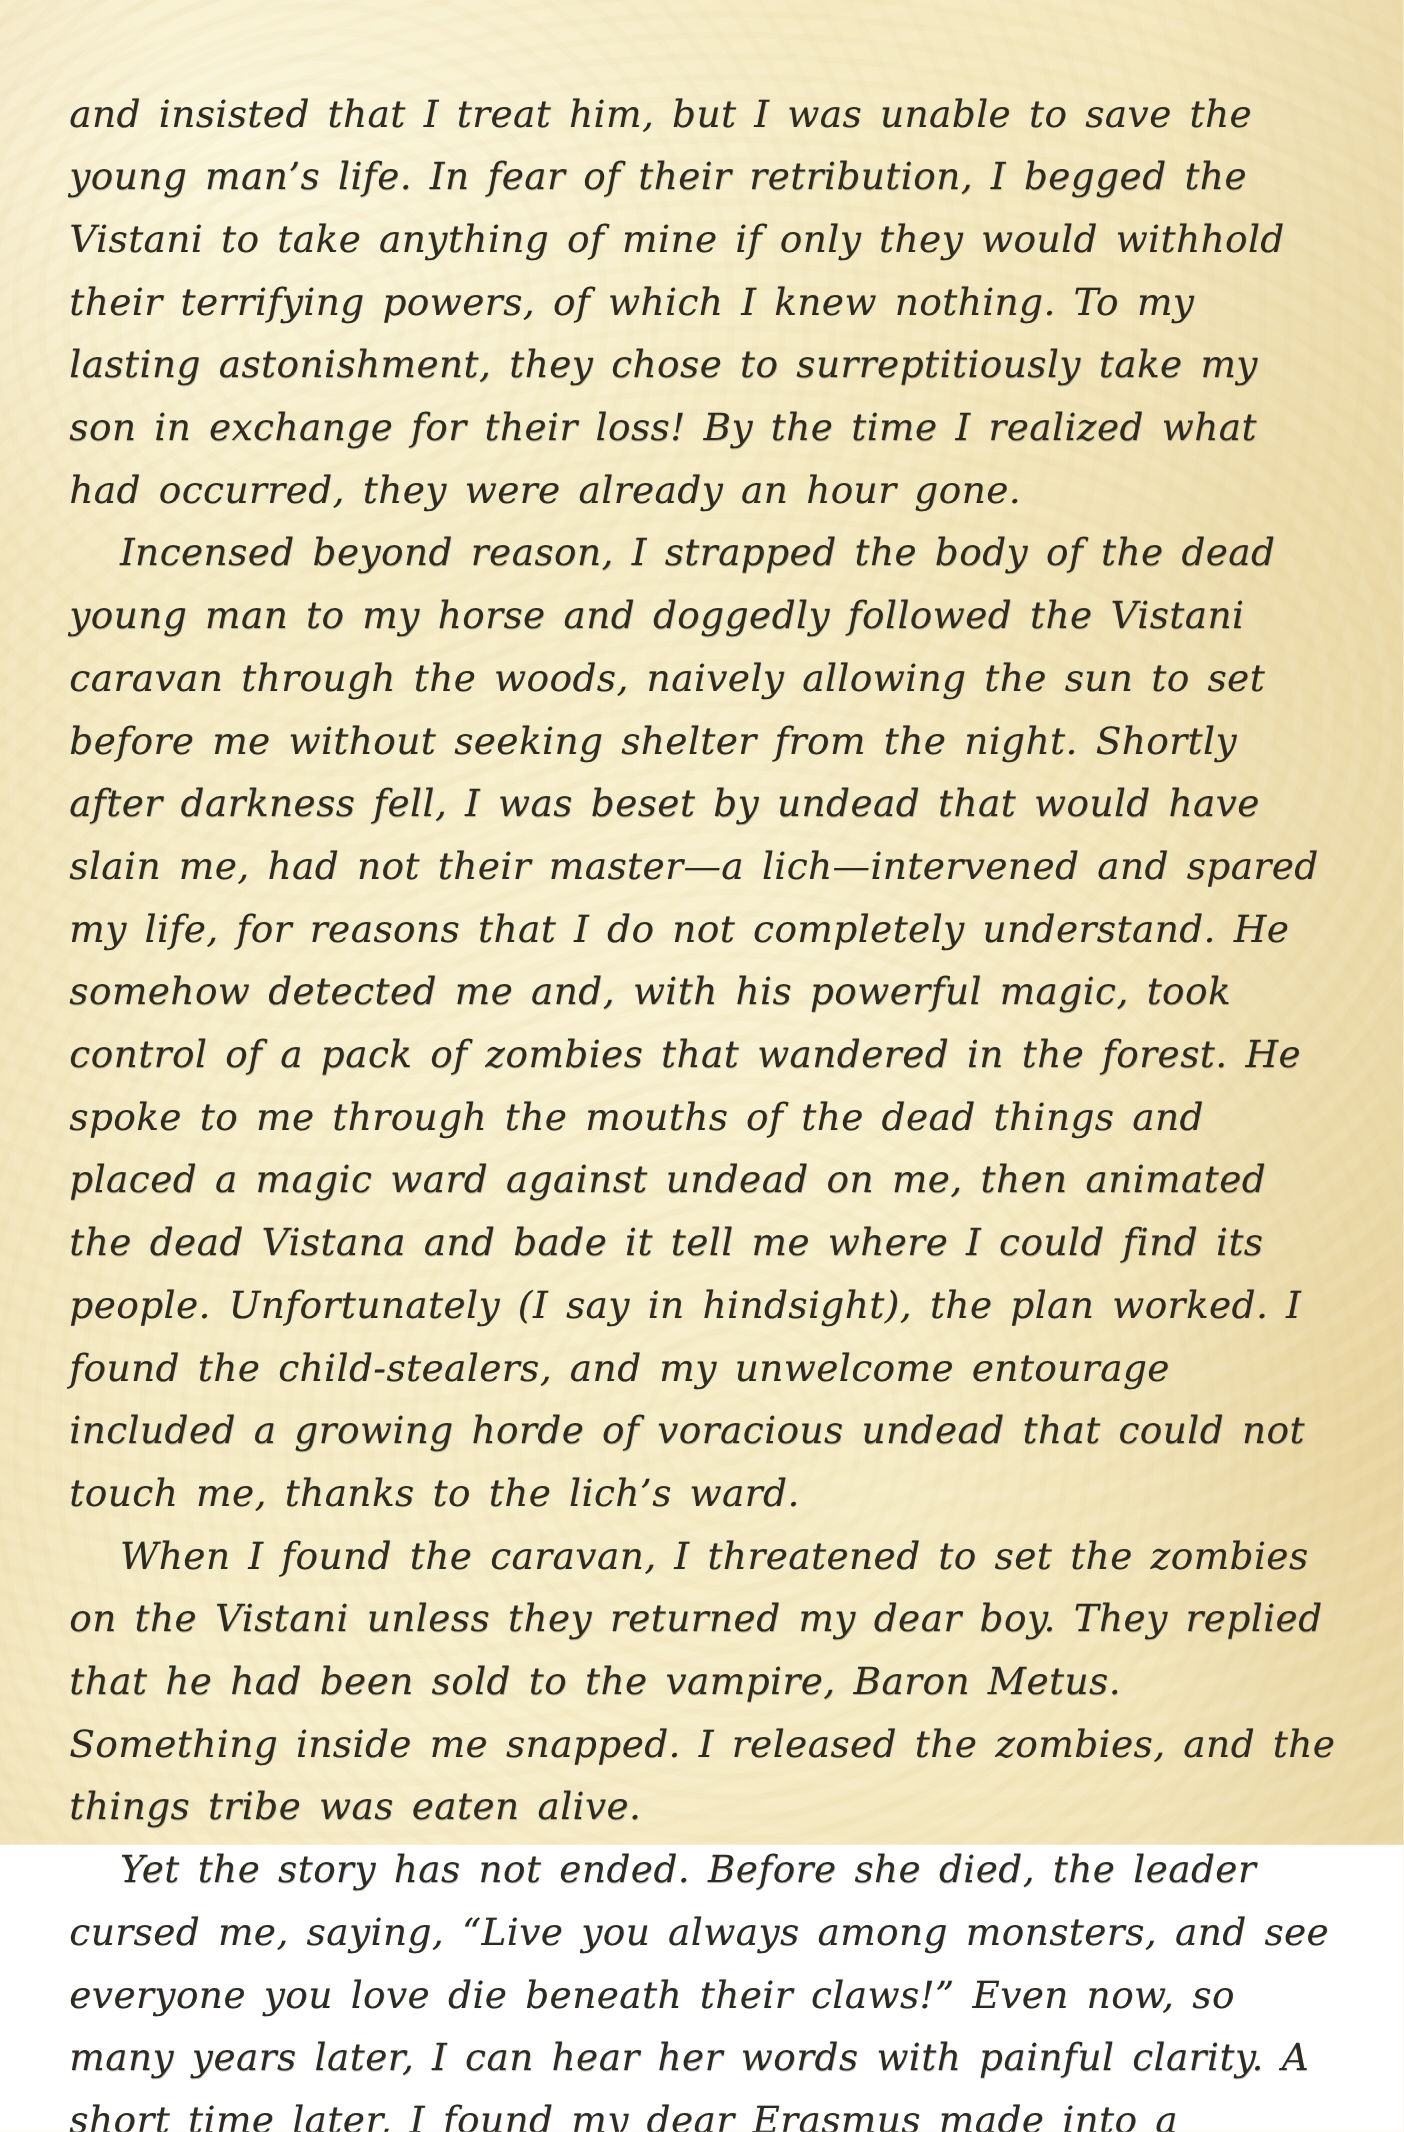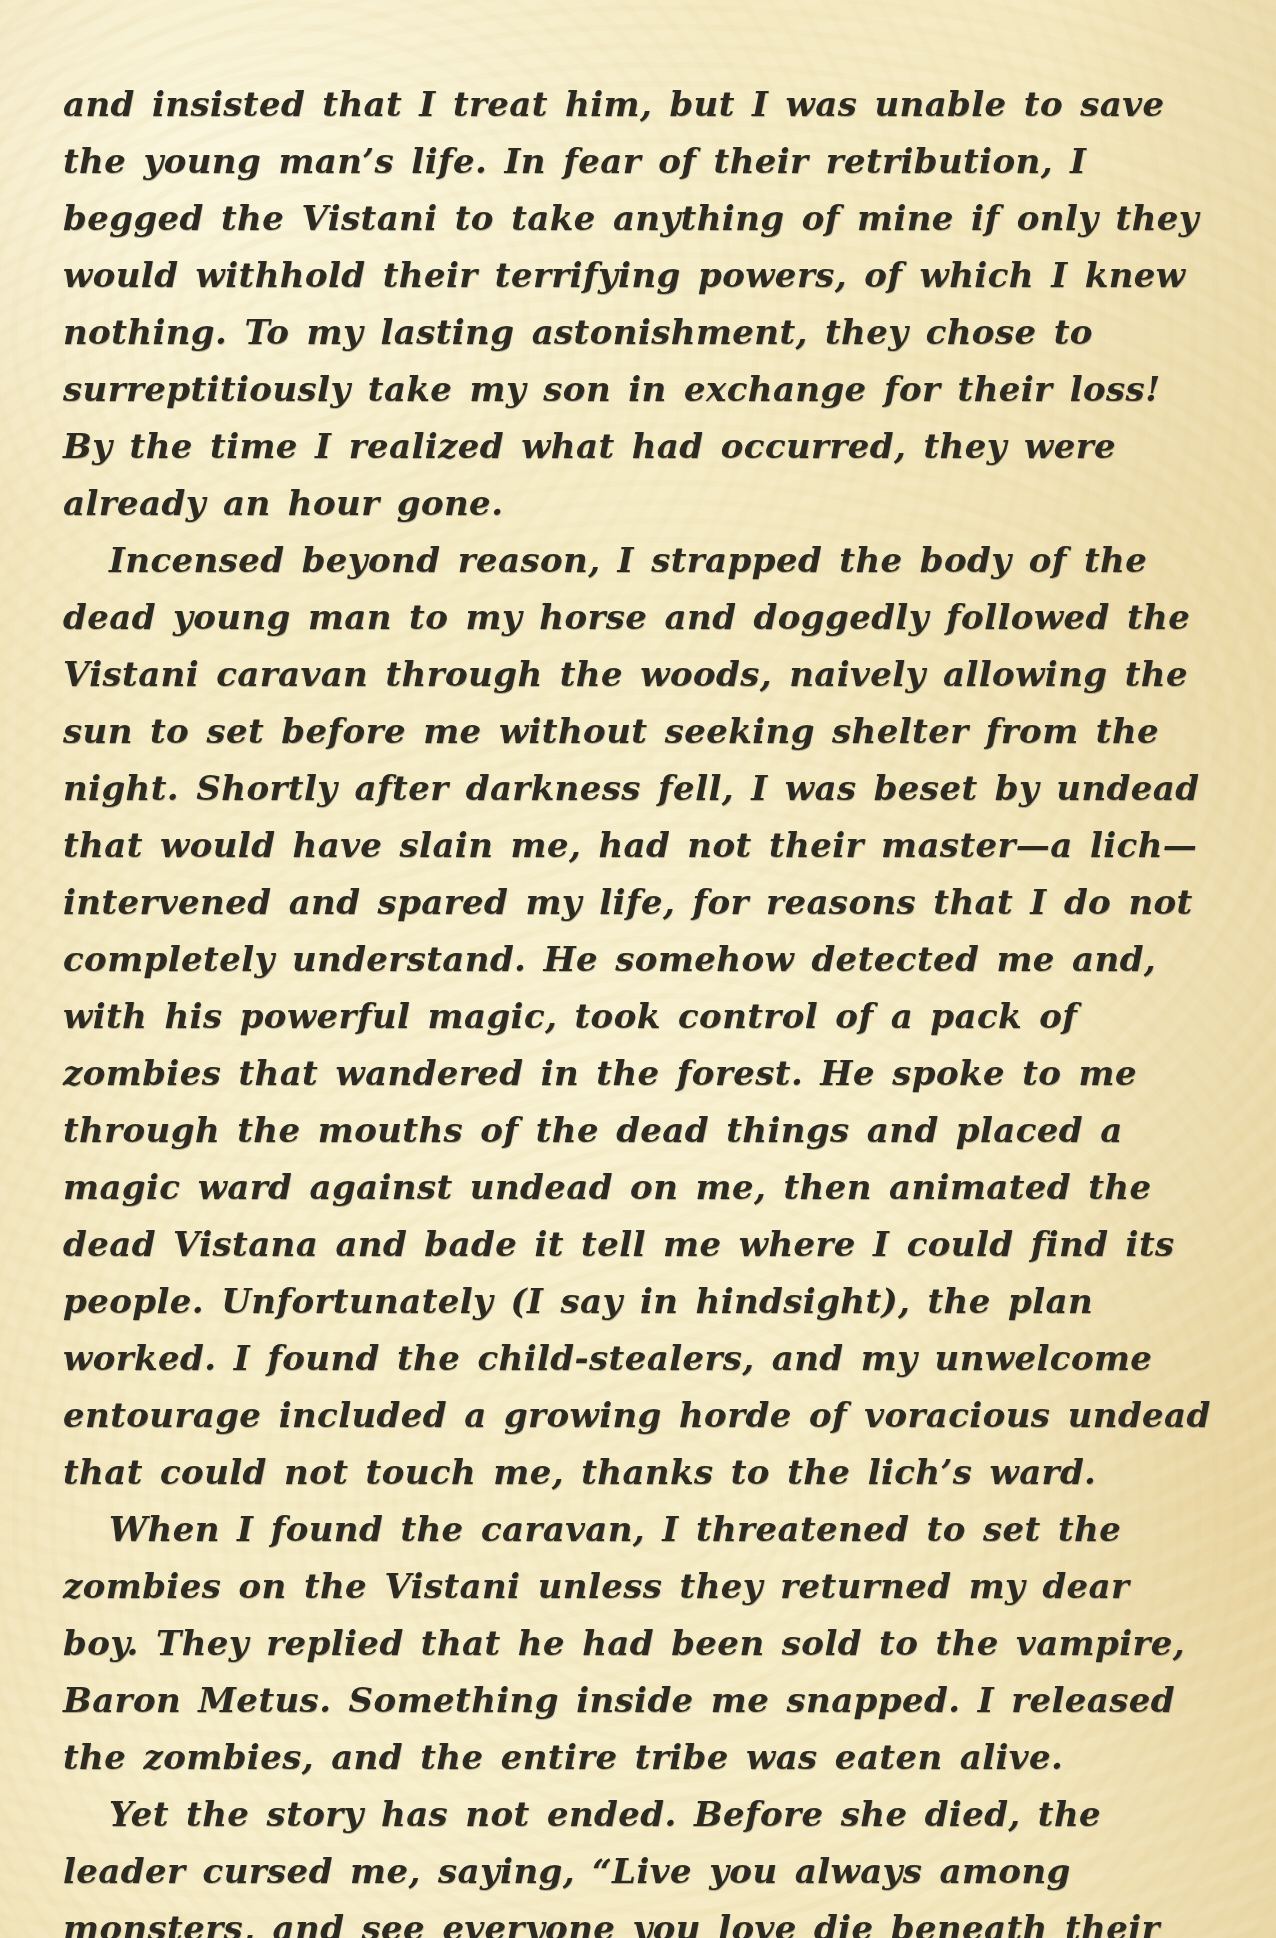--- a/index.html
+++ b/index.html
@@ -13,31 +13,30 @@
   }
   body {
     width: 1276px;
     height: 1938px;
     overflow: hidden;
     font-family: "DejaVu Serif", serif;
   }
   .page {
     position: relative;
     width: 1276px;
-    height: 1938px;
+    height: 1677px;
     background-color: var(--parchment);
     background-image:
       radial-gradient(ellipse 820px 620px at 18% 8%,  rgba(255,252,236,0.60), transparent 65%),
       radial-gradient(ellipse 700px 900px at 88% 30%, rgba(230,206,148,0.40), transparent 68%),
       radial-gradient(ellipse 900px 700px at 45% 55%, rgba(252,246,220,0.55), transparent 62%),
       radial-gradient(ellipse 620px 860px at 97% 78%, rgba(226,200,140,0.45), transparent 70%),
       radial-gradient(ellipse 760px 540px at 30% 96%, rgba(250,243,214,0.50), transparent 60%),
       linear-gradient(90deg, rgba(233,213,166,0.30) 0%, rgba(255,255,255,0) 12%, rgba(255,255,255,0) 82%, rgba(226,202,148,0.45) 100%),
       linear-gradient(180deg, rgba(240,225,180,0.25) 0%, rgba(255,255,255,0) 8%, rgba(255,255,255,0) 92%, rgba(238,221,172,0.30) 100%);
-    font-weight: bold;
   }
   
   .grain {
     position: absolute;
     inset: 0;
     pointer-events: none;
     background-image:
       repeating-radial-gradient(circle at 23% 17%, rgba(214,190,134,0.055) 0 7px,  rgba(255,255,255,0)   7px 23px),
       repeating-radial-gradient(circle at 71% 39%, rgba(255,252,238,0.07)  0 9px,  rgba(255,255,255,0)   9px 27px),
       repeating-radial-gradient(circle at 52% 78%, rgba(208,182,124,0.05)  0 6px,  rgba(255,255,255,0)   6px 19px);
@@ -63,16 +62,16 @@
   }
 </style>
 </head>
 <body>
 
 <div class="page">
   <div class="grain"></div>
   <div class="text-block">
     <p>and insisted that I treat him, but I was unable to save the young man’s life. In fear of their retribution, I begged the Vistani to take anything of mine if only they would withhold their terrifying powers, of which I knew nothing. To my lasting astonishment, they chose to surreptitiously take my son in exchange for their loss! By the time I realized what had occurred, they were already an hour gone.</p>
     <p class="indent">Incensed beyond reason, I strapped the body of the dead young man to my horse and doggedly followed the Vistani caravan through the woods, naively allowing the sun to set before me without seeking shelter from the night. Shortly after darkness fell, I was beset by undead that would have slain me, had not their master—a lich—intervened and spared my life, for reasons that I do not completely understand. He somehow detected me and, with his powerful magic, took control of a pack of zombies that wandered in the forest. He spoke to me through the mouths of the dead things and placed a magic ward against undead on me, then animated the dead Vistana and bade it tell me where I could find its people. Unfortunately (I say in hindsight), the plan worked. I found the child-stealers, and my unwelcome entourage included a growing horde of voracious undead that could not touch me, thanks to the lich’s ward.</p>
-    <p class="indent">When I found the caravan, I threatened to set the zombies on the Vistani unless they returned my dear boy. They replied that he had been sold to the vampire, Baron Metus. Something inside me snapped. I released the zombies, and the entire tribe was eaten alive.</p>
+    <p class="indent">When I found the caravan, I threatened to set the zombies on the Vistani unless they returned my dear boy. They replied that he had been sold to the vampire, Baron Metus. Something inside me snapped. I released the zombies, and the things tribe was eaten alive.</p>
     <p class="indent">Yet the story has not ended. Before she died, the leader cursed me, saying, “Live you always among monsters, and see everyone you love die beneath their claws!” Even now, so many years later, I can hear her words with painful clarity. A short time later, I found my dear Erasmus made into a vampire. He begged me to end his curse, which I did with a heavy heart. The darkness had torn him from my loving arms forever, and I foolishly believed that the curse had exacted its deadly toll. I wept until an insatiate desire for vengeance filled the bottomless rift in my heart.</p>
   </div>
 </div>
 
 </body></html>

